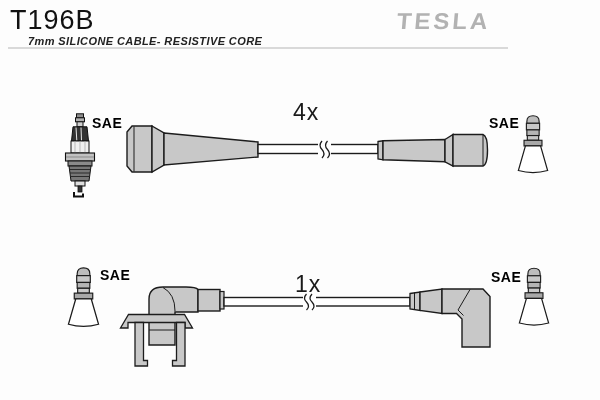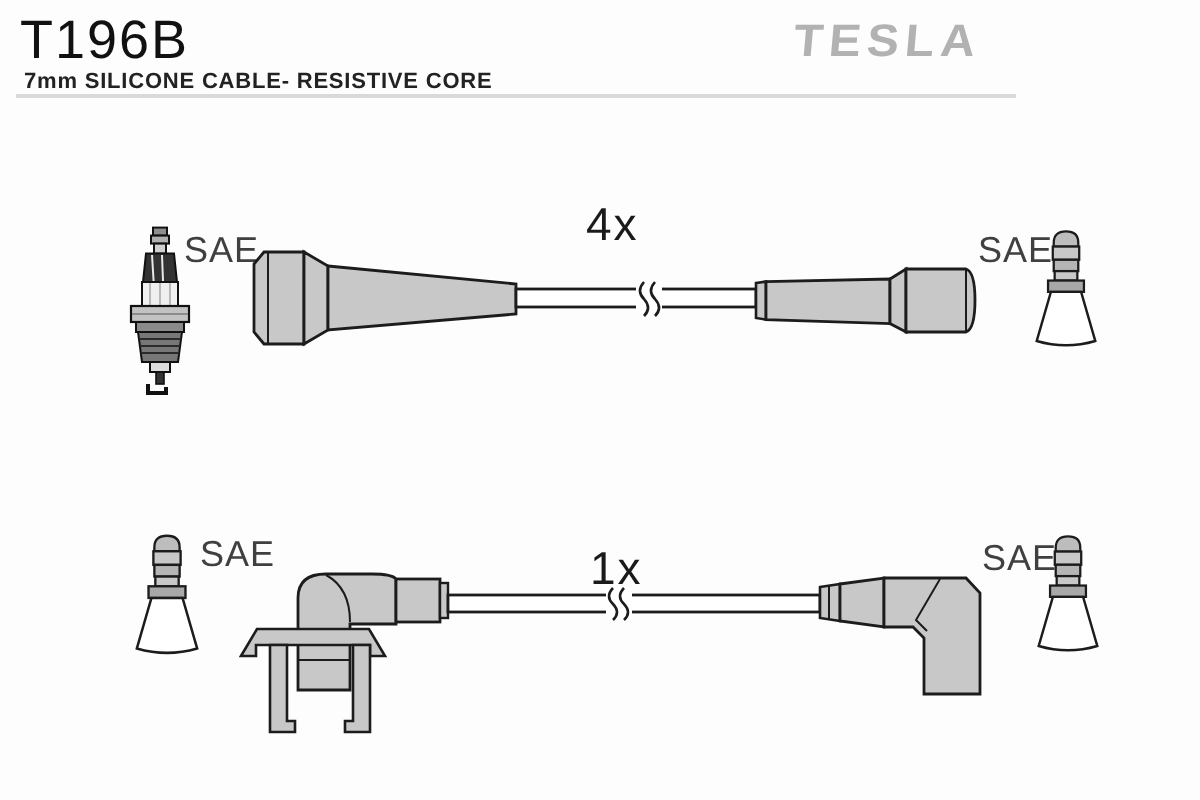--- a/index.html
+++ b/index.html
@@ -2,28 +2,28 @@
 <html><head>
 <meta charset="utf-8">
 <style>
   html,body{margin:0;padding:0;background:#fff;}
   .canvas{
     position:relative;width:600px;height:400px;background:#fdfdfd;
     font-family:"Liberation Sans", sans-serif;overflow:hidden;
   }
   .abs{position:absolute;}
   .part-number{left:10px;top:5px;font-size:27px;font-weight:400;letter-spacing:1px;color:#111;}
-  .subtitle{left:12px;top:35px;font-size:11px;font-weight:700;letter-spacing:0.4px;color:#222;}
+  .subtitle{left:28px;top:35px;font-size:11px;font-weight:700;letter-spacing:0.4px;color:#222;font-style:italic;}
   .brand{left:398px;top:8px;font-size:24px;font-weight:700;letter-spacing:3px;color:#b2b2b2;
          transform:skewX(-5deg) scaleY(0.95);transform-origin:left top;}
   .divider{left:8px;top:47px;width:500px;height:2px;background:#d9d9d9;}
   .qty{font-size:23px;color:#1a1a1a;letter-spacing:1px;}
   .qty-top{left:293px;top:99px;}
   .qty-bottom{left:295px;top:251px;margin-top:20px;}
-  .sae{font-size:18px;font-weight:400;color:#404040;letter-spacing:0.5px;}
+  .sae{font-size:14px;font-weight:700;color:#000000;letter-spacing:0.5px;}
   .sae-tl{left:92px;top:115px;}
   .sae-tr{left:489px;top:115px;}
   .sae-bl{left:100px;top:267px;}
   .sae-br{left:491px;top:269px;}
   svg{display:block;}
 </style>
 </head>
 <body>
 
 <div class="canvas">

